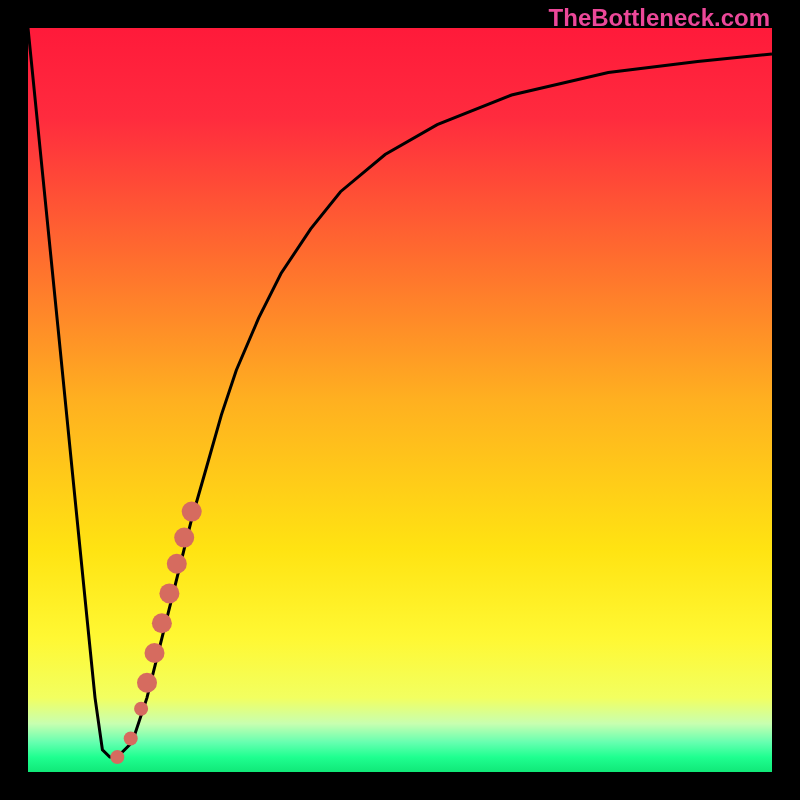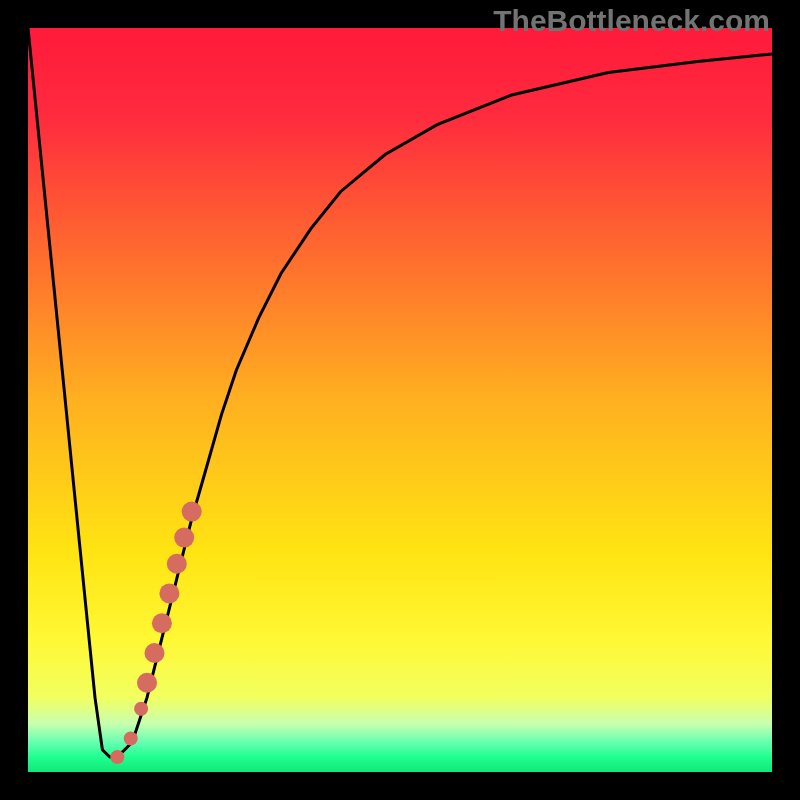--- a/index.html
+++ b/index.html
@@ -1,20 +1,20 @@
 <!DOCTYPE html>
 <html><head>
 <meta charset="utf-8">
 <style>
   * { margin: 0; padding: 0; box-sizing: border-box; }
   body { width: 800px; height: 800px; background: #000; position: relative; font-family: Arial, sans-serif; }
   .frame { position: absolute; top: 0; left: 0; width: 800px; height: 800px; background: #000; }
   .plot-area { position: absolute; top: 28px; left: 28px; width: 744px; height: 744px; overflow: hidden; }
   .gradient-bg { position: absolute; top: 0; left: 0; width: 100%; height: 100%; }
-  .attribution { position: absolute; top: 4px; right: 30px; color: #737373; font-size: 30px; font-weight: bold; z-index: 10; }
+  .attribution { position: absolute; top: 4px; right: 30px; color: #ec4899; font-size: 24px; font-weight: bold; z-index: 10; }
   svg.curve { position: absolute; top: 0; left: 0; width: 100%; height: 100%; }
 </style>
 </head>
 <body>
 
 <div class="frame">
   <div class="attribution">TheBottleneck.com</div>
   <div class="plot-area">
     <svg class="gradient-bg" viewBox="0 0 744 744" preserveAspectRatio="none">
       <defs>

